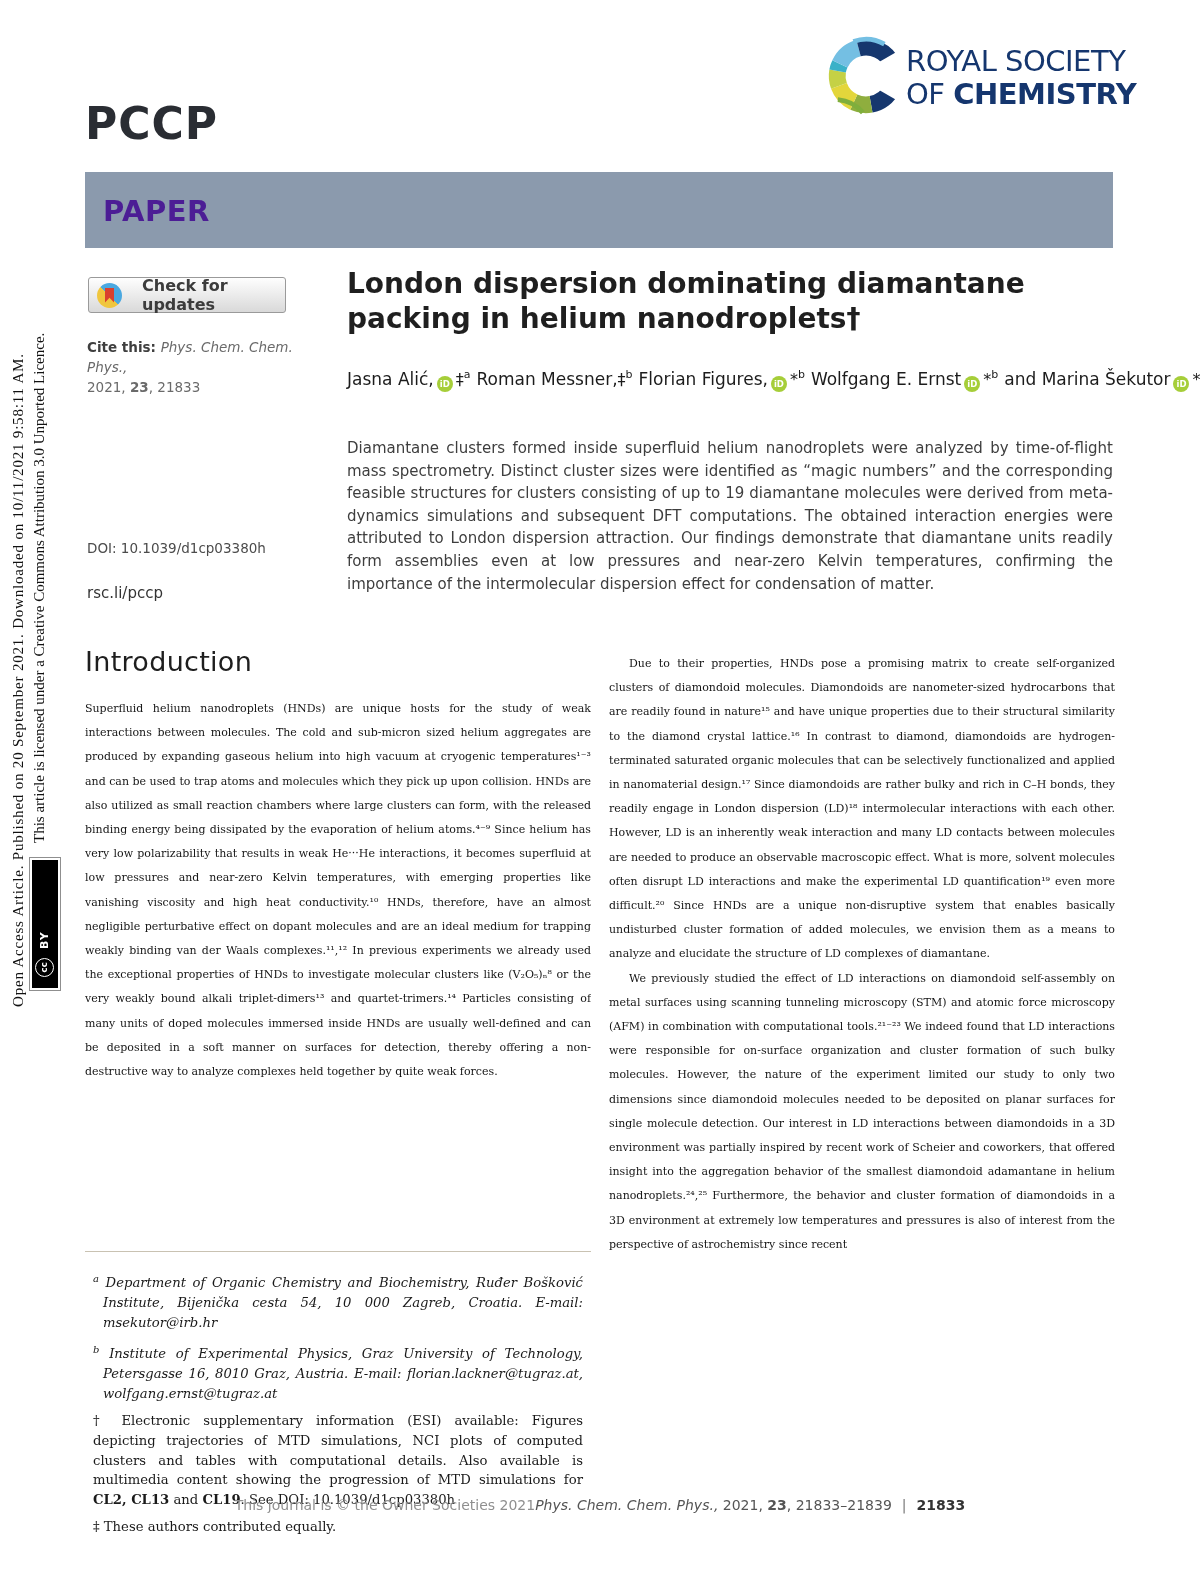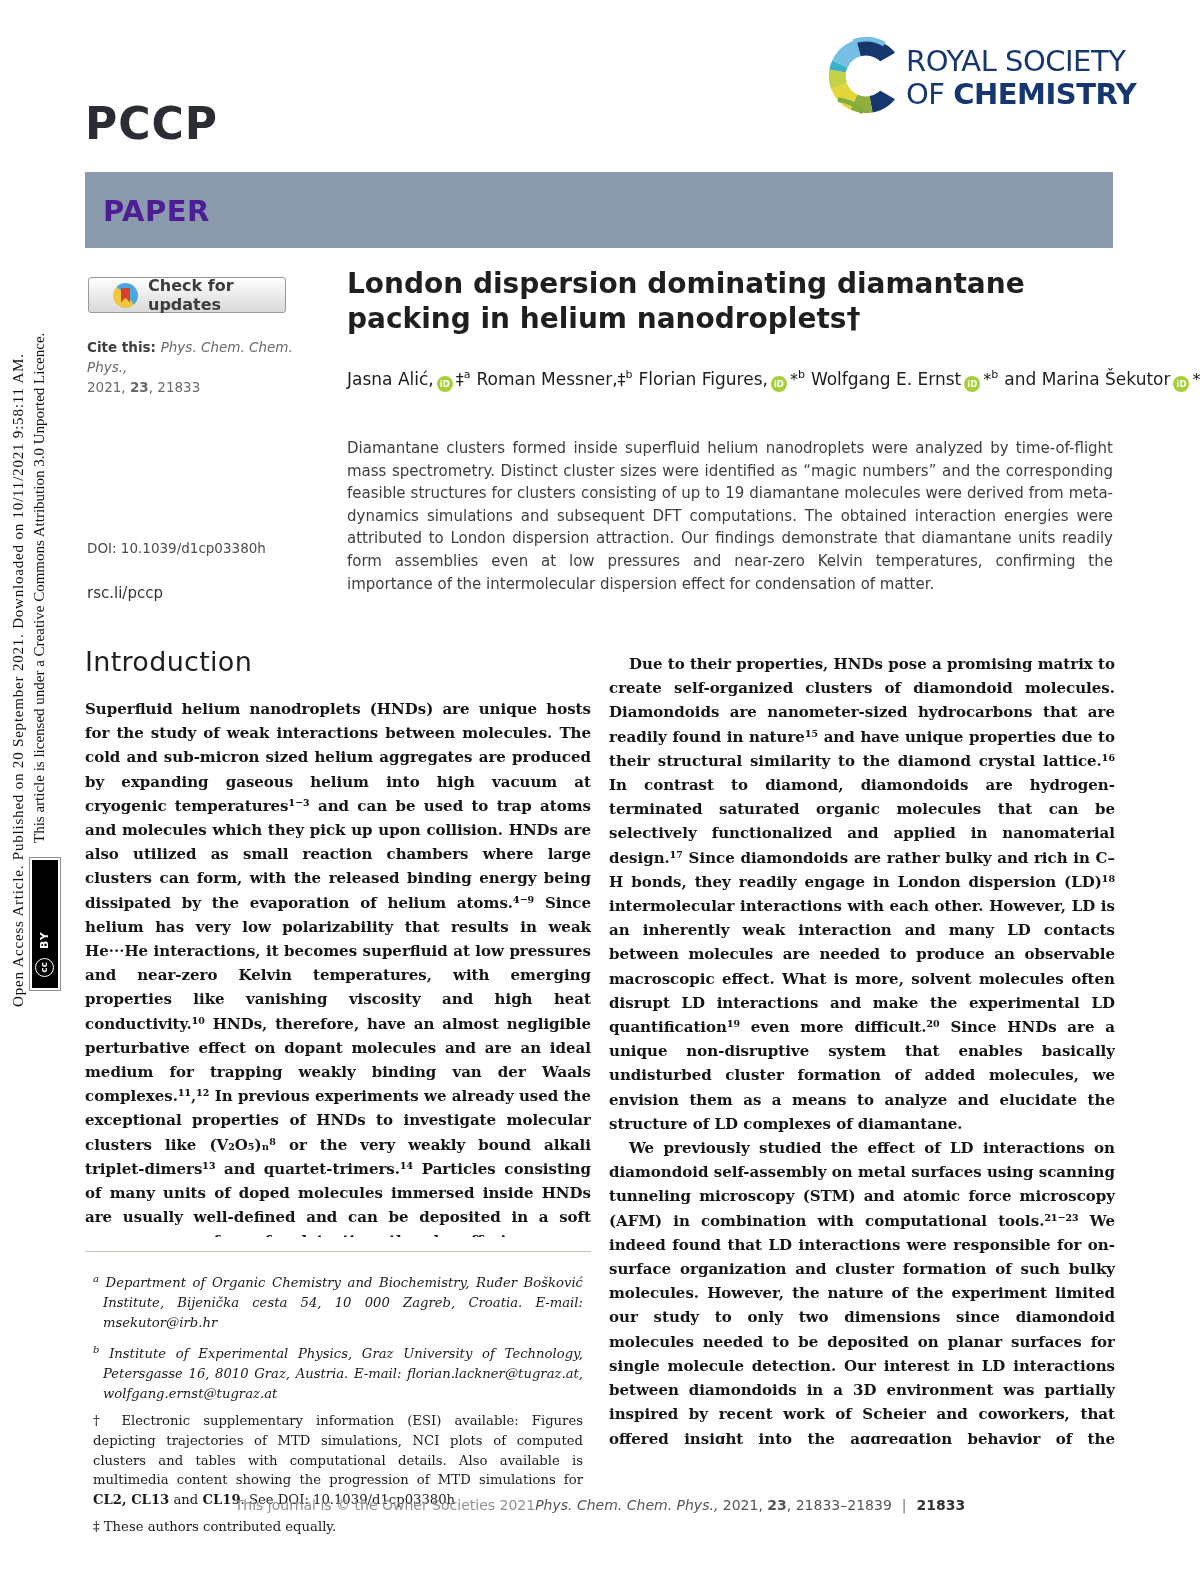--- a/index.html
+++ b/index.html
@@ -30,21 +30,21 @@
   .cc-badge{position:absolute;left:29px;top:857px;width:30px;height:132px;background:#000;
             border:1px solid #8f8f8f;box-shadow:inset 0 0 0 2px #fff;}
   .cc-inner{position:absolute;left:1px;top:129px;width:126px;height:26px;transform-origin:0 0;
             transform:rotate(-90deg);display:flex;align-items:center;gap:9px;padding-left:10px;box-sizing:border-box;}
   .cc-circ{width:17px;height:17px;border:1.5px solid #fff;border-radius:50%;color:#fff;font-size:9px;
            font-weight:700;display:flex;align-items:center;justify-content:center;}
   .cc-by{color:#fff;font-size:11px;font-weight:700;letter-spacing:1px;}
 
   
   .check-btn{position:absolute;left:88px;top:277px;width:198px;height:36px;border:1px solid #9a9a9a;border-radius:3px;
-             background:linear-gradient(#fefefe,#d9d9d9);display:flex;align-items:center;gap:10px;padding-left:24px;
+             background:linear-gradient(#fefefe,#d9d9d9);display:flex;align-items:center;gap:20px;padding-left:8px;
              box-sizing:border-box;cursor:pointer;}
   .cm-icon{width:25px;height:25px;border-radius:50%;background:conic-gradient(from 315deg,#4aa8e0 0 50%,#f0c63e 0 100%);
            position:relative;flex:0 0 auto;}
   .cm-book{position:absolute;left:8px;top:5px;width:9px;height:15px;background:#d9402e;
            clip-path:polygon(0 0,100% 0,100% 100%,50% 68%,0 100%);}
   .check-label{font-size:16px;font-weight:700;color:#3c3c3c;}
 
   .meta-cite{position:absolute;left:87px;top:337px;width:250px;font-size:13.5px;line-height:20px;color:#6a6a6a;}
   .meta-cite .lbl{font-weight:700;color:#3f3f3f;}
   .meta-cite .jrnl{font-style:italic;}
@@ -59,22 +59,22 @@
   .auth{white-space:nowrap;margin-right:6px;}
   .orcid{display:inline-flex;width:16px;height:16px;border-radius:50%;background:#a6ce39;color:#fff;
          align-items:center;justify-content:center;font-size:8.5px;font-weight:700;vertical-align:-2px;margin:0 3px;}
   .mark{font-size:16px;}
   .authors sup{font-size:11px;}
   .abstract{position:absolute;left:347px;top:437px;width:766px;font-size:15px;line-height:22.6px;color:#3e3e3e;
             text-align:justify;}
 
   
   .section-heading{position:absolute;left:85px;top:646px;font-size:27px;color:#1e1e1e;letter-spacing:0.3px;}
-  .body-serif{font-family:"DejaVu Serif","Liberation Serif",serif;font-size:15px;line-height:24.2px;
-              text-align:justify;color:#151515;font-weight:bold;}
+  .body-serif{font-family:"DejaVu Serif","Liberation Serif",serif;font-size:11px;line-height:24.2px;
+              text-align:justify;color:#151515;}
   .col-left{position:absolute;left:85px;top:697px;width:506px;height:540px;overflow:hidden;}
   .col-right{position:absolute;left:609px;top:652px;width:506px;height:792px;overflow:hidden;}
   .col-right p{margin:0;text-indent:20px;}
 
   .fn-divider{position:absolute;left:85px;top:1251px;width:506px;height:1px;background:#c9c2b2;}
   .footnotes{position:absolute;left:85px;top:1261px;width:506px;font-family:"DejaVu Serif","Liberation Serif",serif;
              font-size:13.2px;line-height:19.6px;color:#1a1a1a;text-align:justify;}
   .footnotes p{margin:8px;}
   .fn-aff{padding-left:10px;text-indent:-10px;font-style:italic;}
   .footnotes sup{font-size:10px;font-style:italic;}

